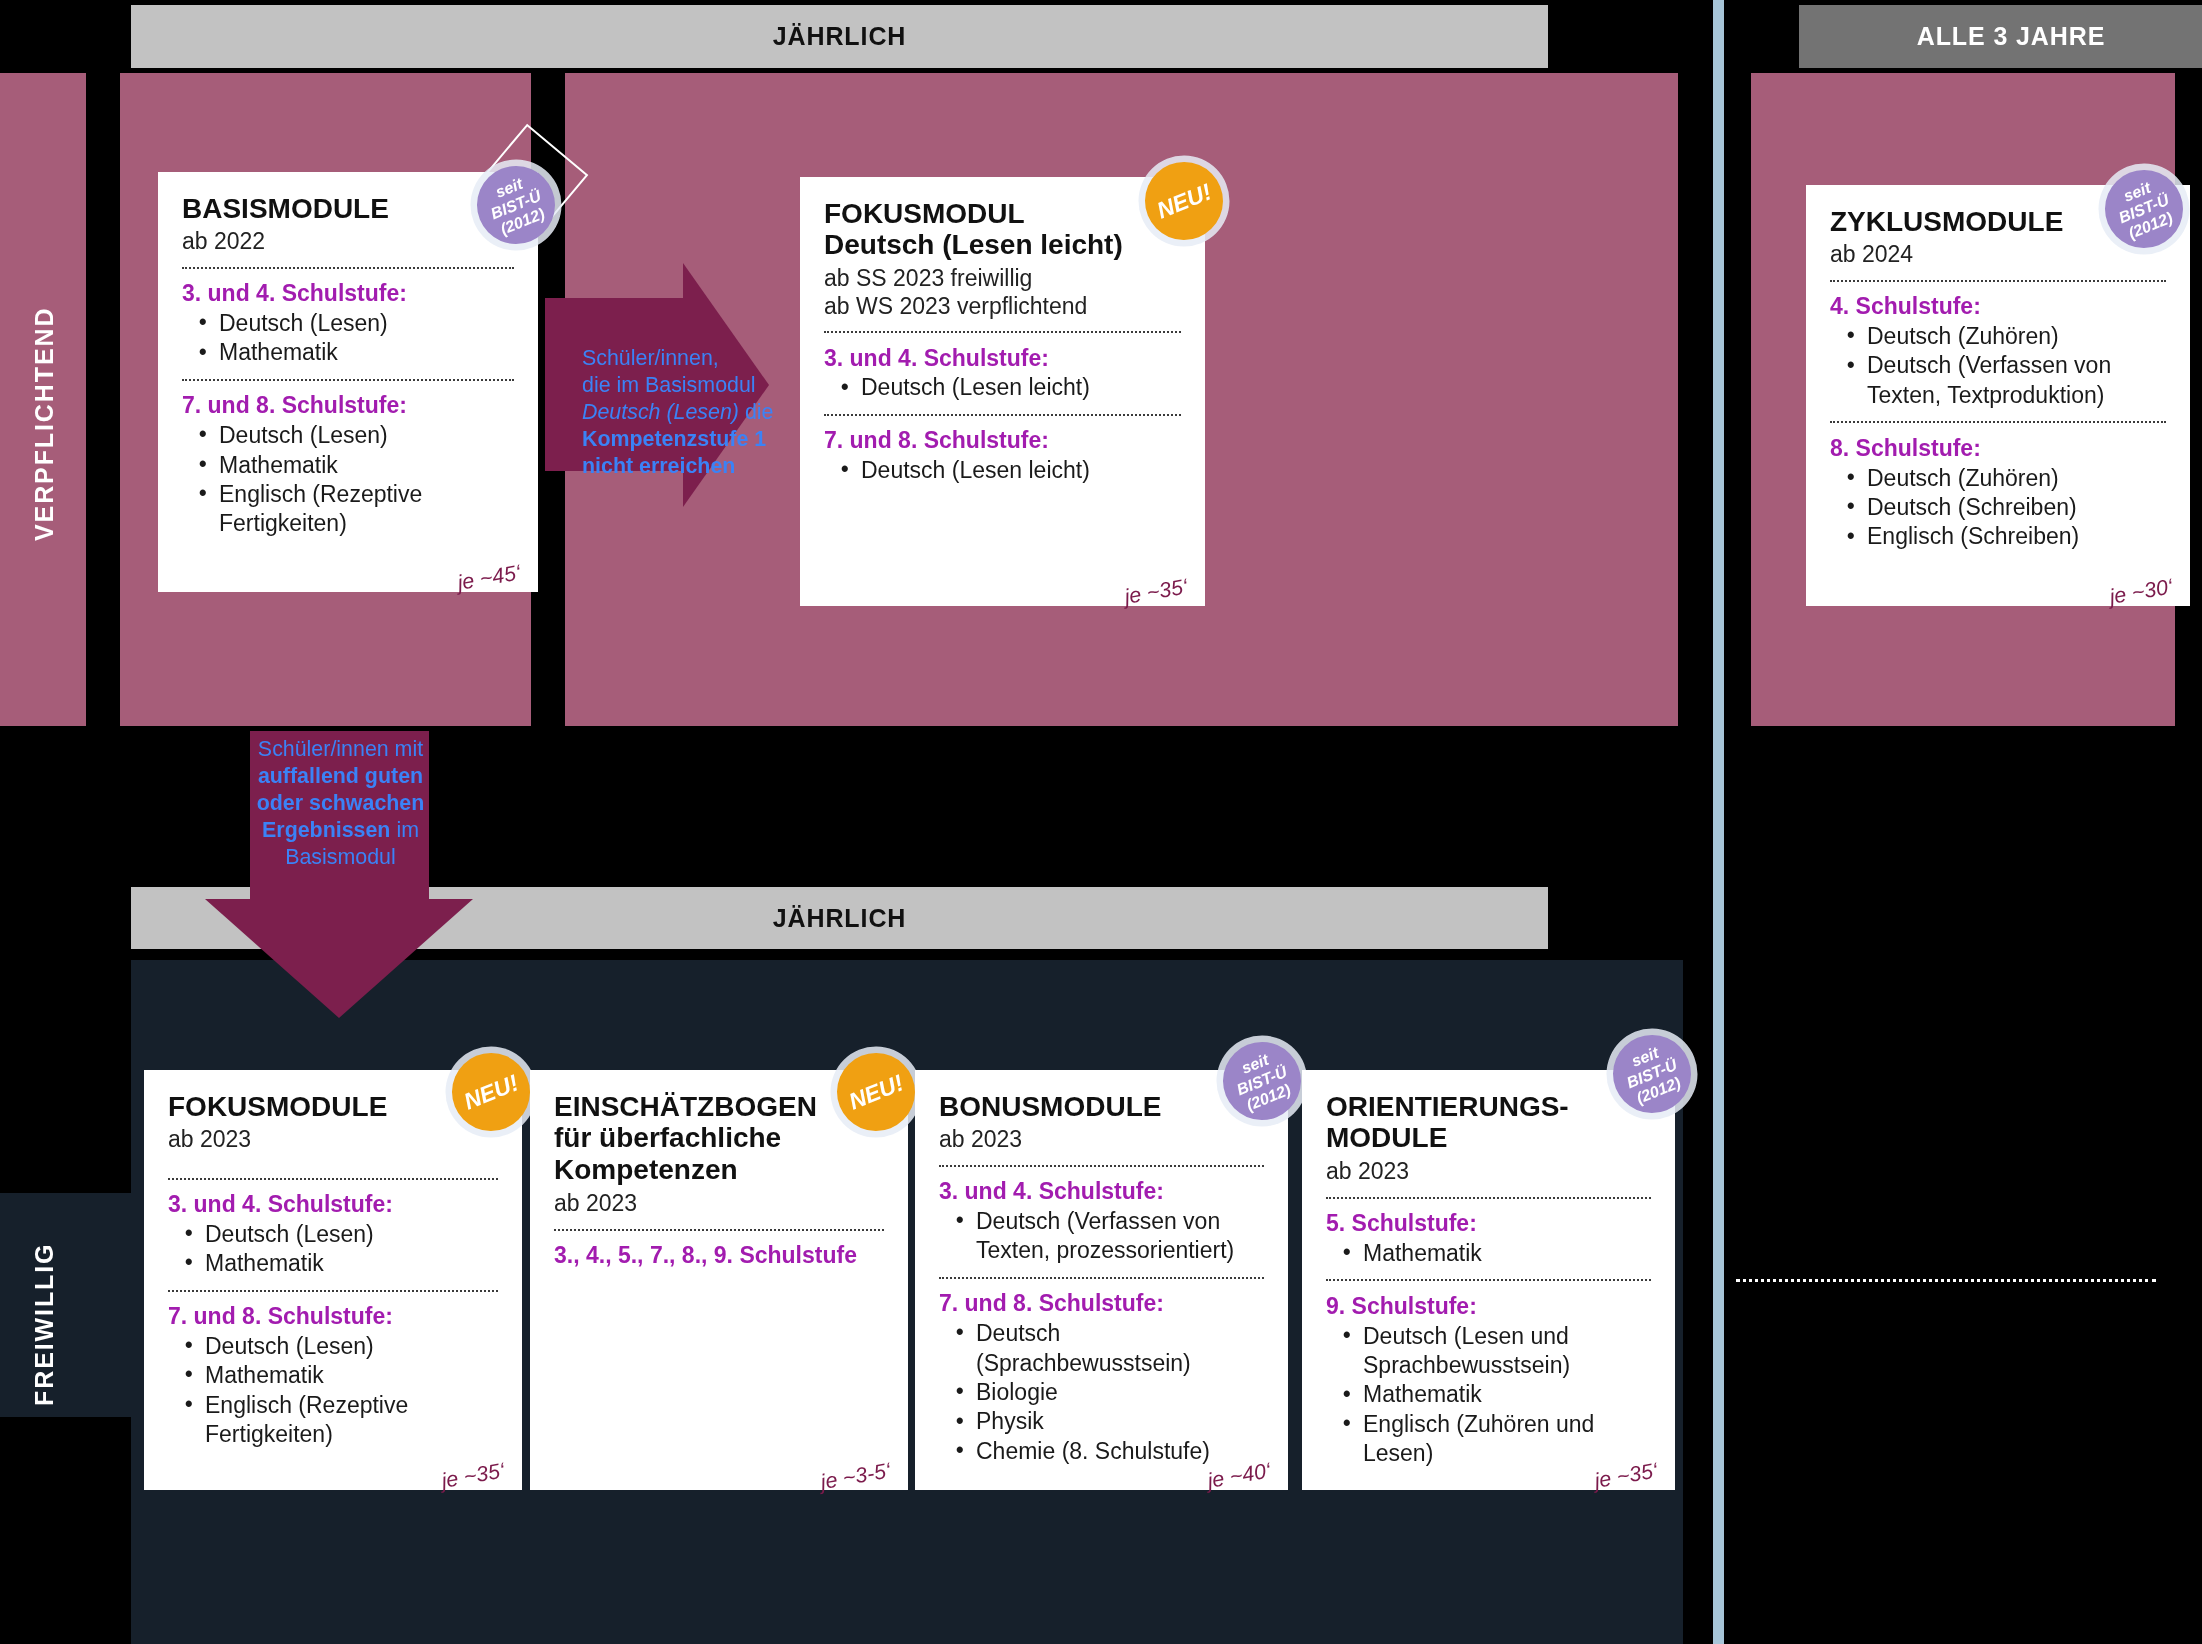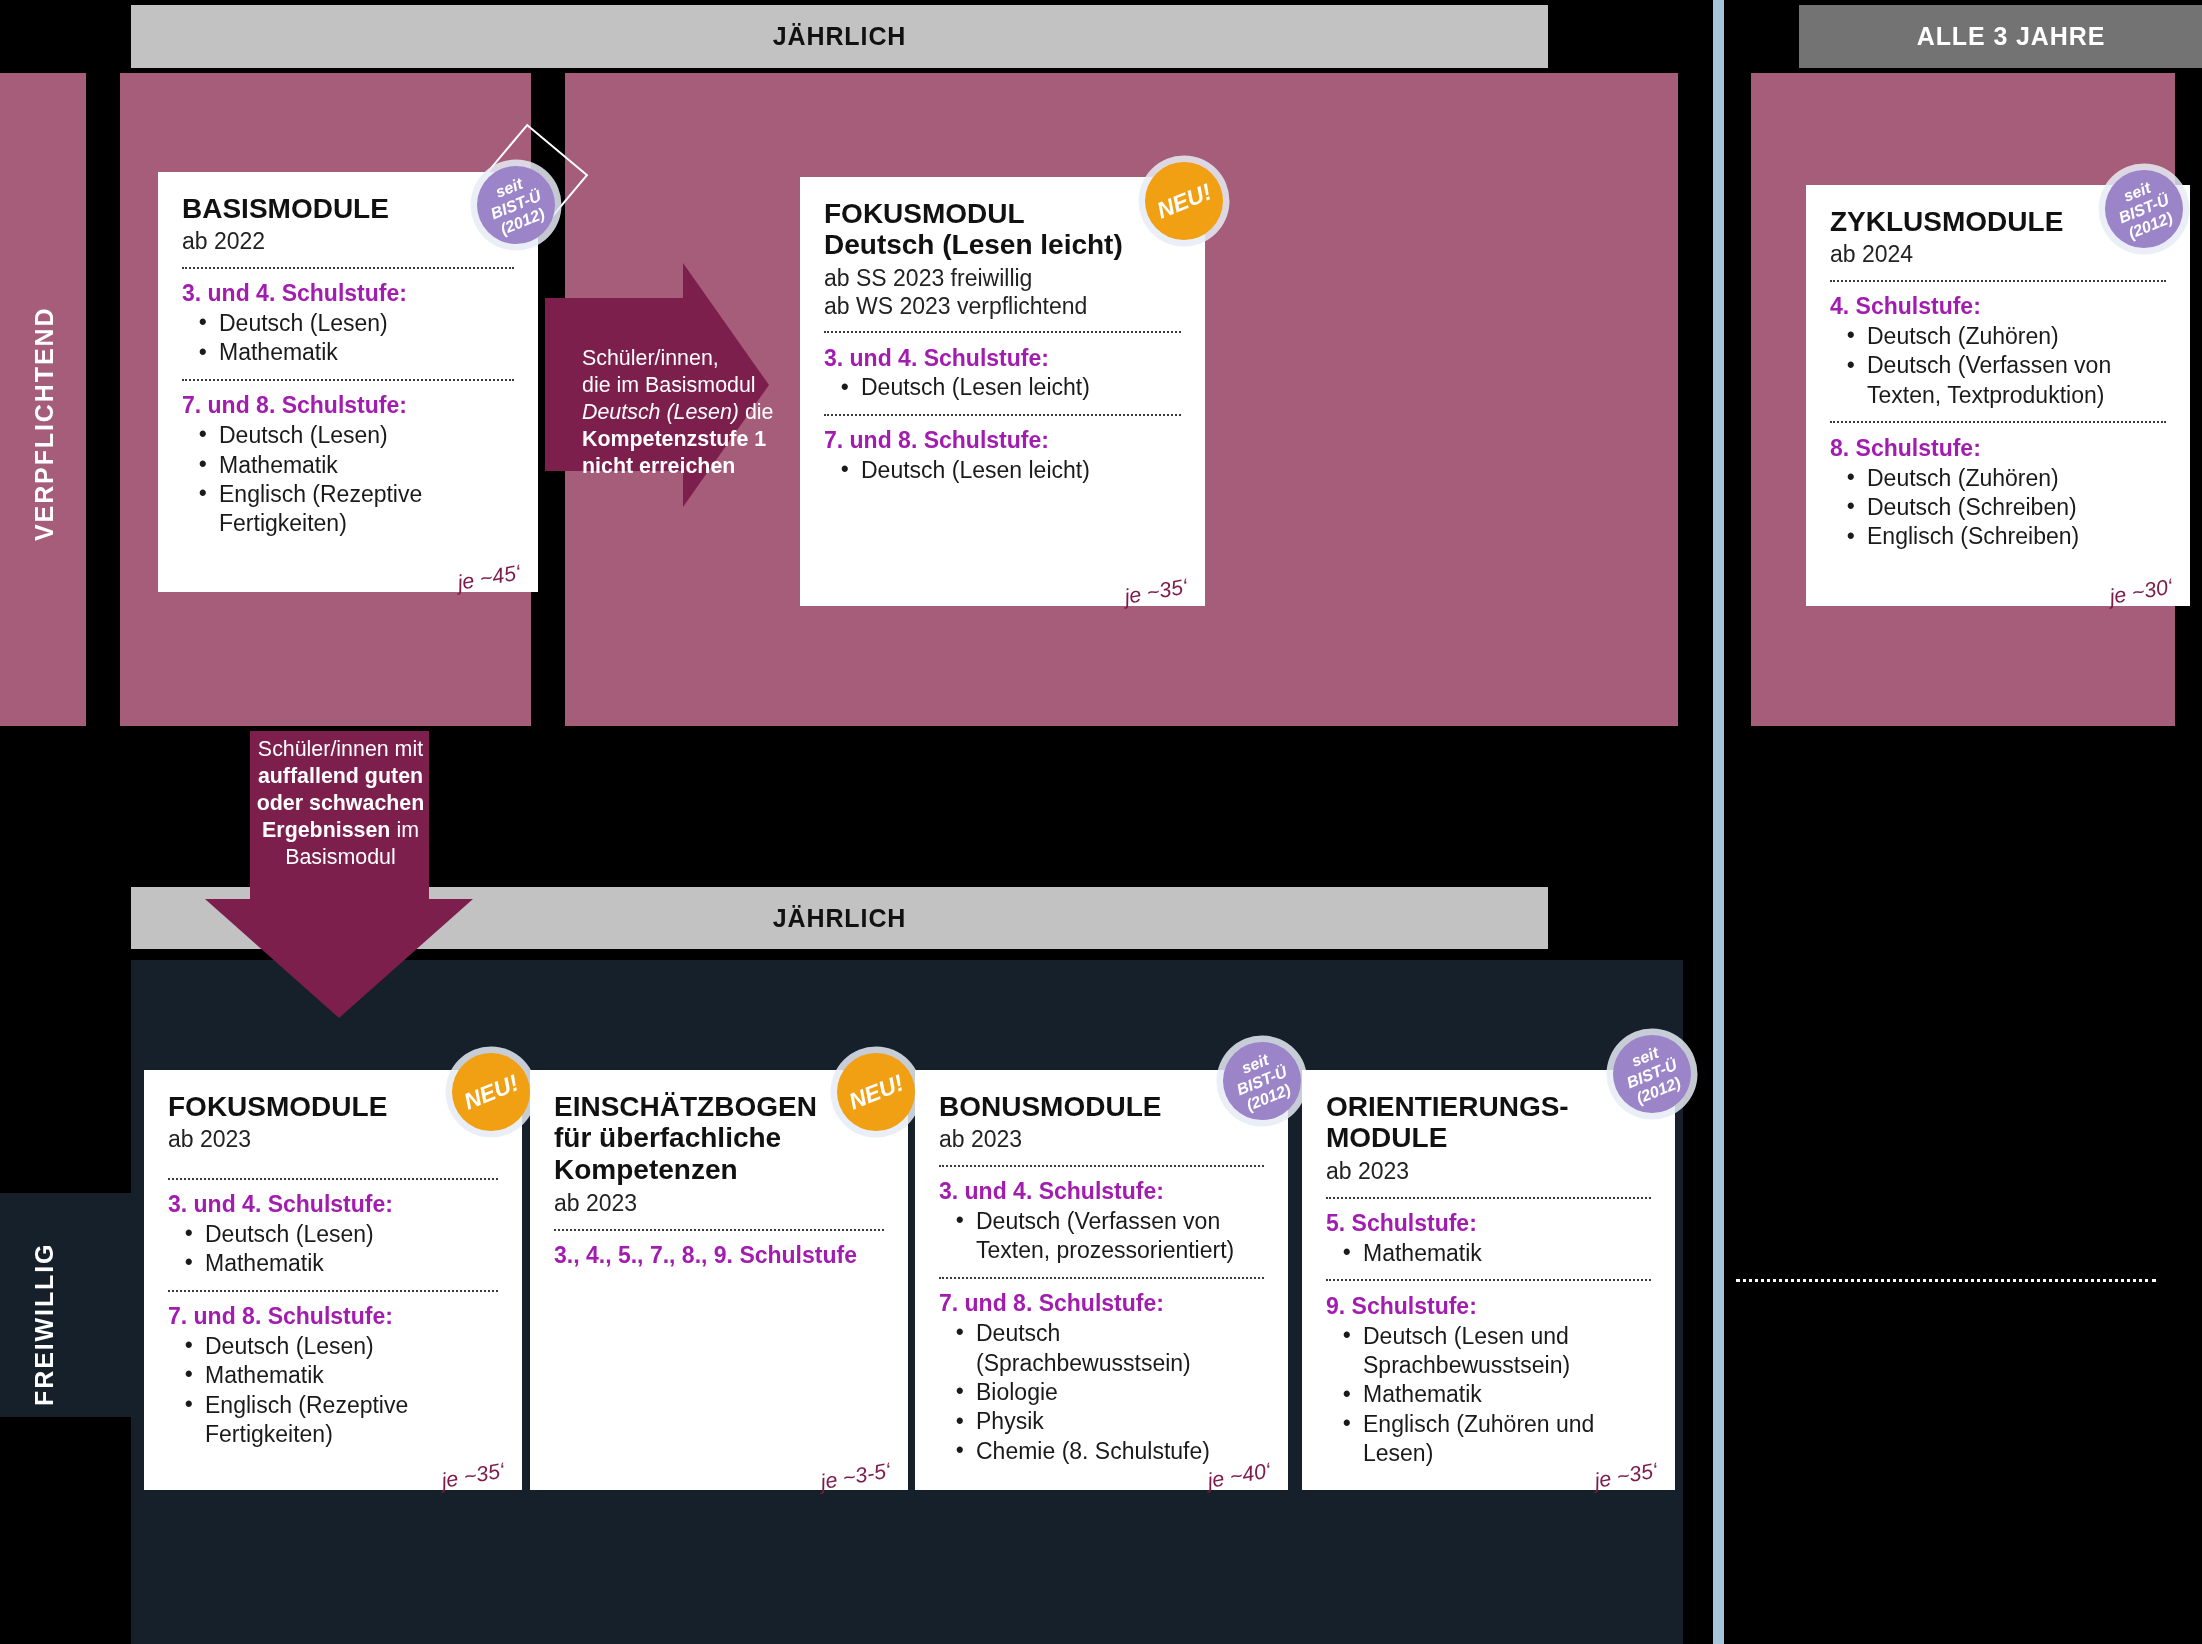--- a/index.html
+++ b/index.html
@@ -131,21 +131,21 @@
     background:#7c1f4d;
   }
   .arrow-right .head {
     position:absolute; left:138px; top:-35px;
     width:0; height:0;
     border-top:122px solid transparent;
     border-bottom:122px solid transparent;
     border-left:86px solid #7c1f4d;
   }
   .arrow-text {
-    position:absolute; z-index:4; color:#ffffff; font-size:21.4px; line-height:1.26;
+    position:absolute; z-index:4; color:#3b82f6; font-size:21.4px; line-height:1.26;
   }
   .arrow-down .shaft {
     position:absolute; left:0; top:0; width:179px; height:168px;
     background:#7c1f4d;
   }
   .arrow-down .head {
     position:absolute; left:-45px; top:168px;
     width:0; height:0;
     border-left:134px solid transparent;
     border-right:134px solid transparent;

